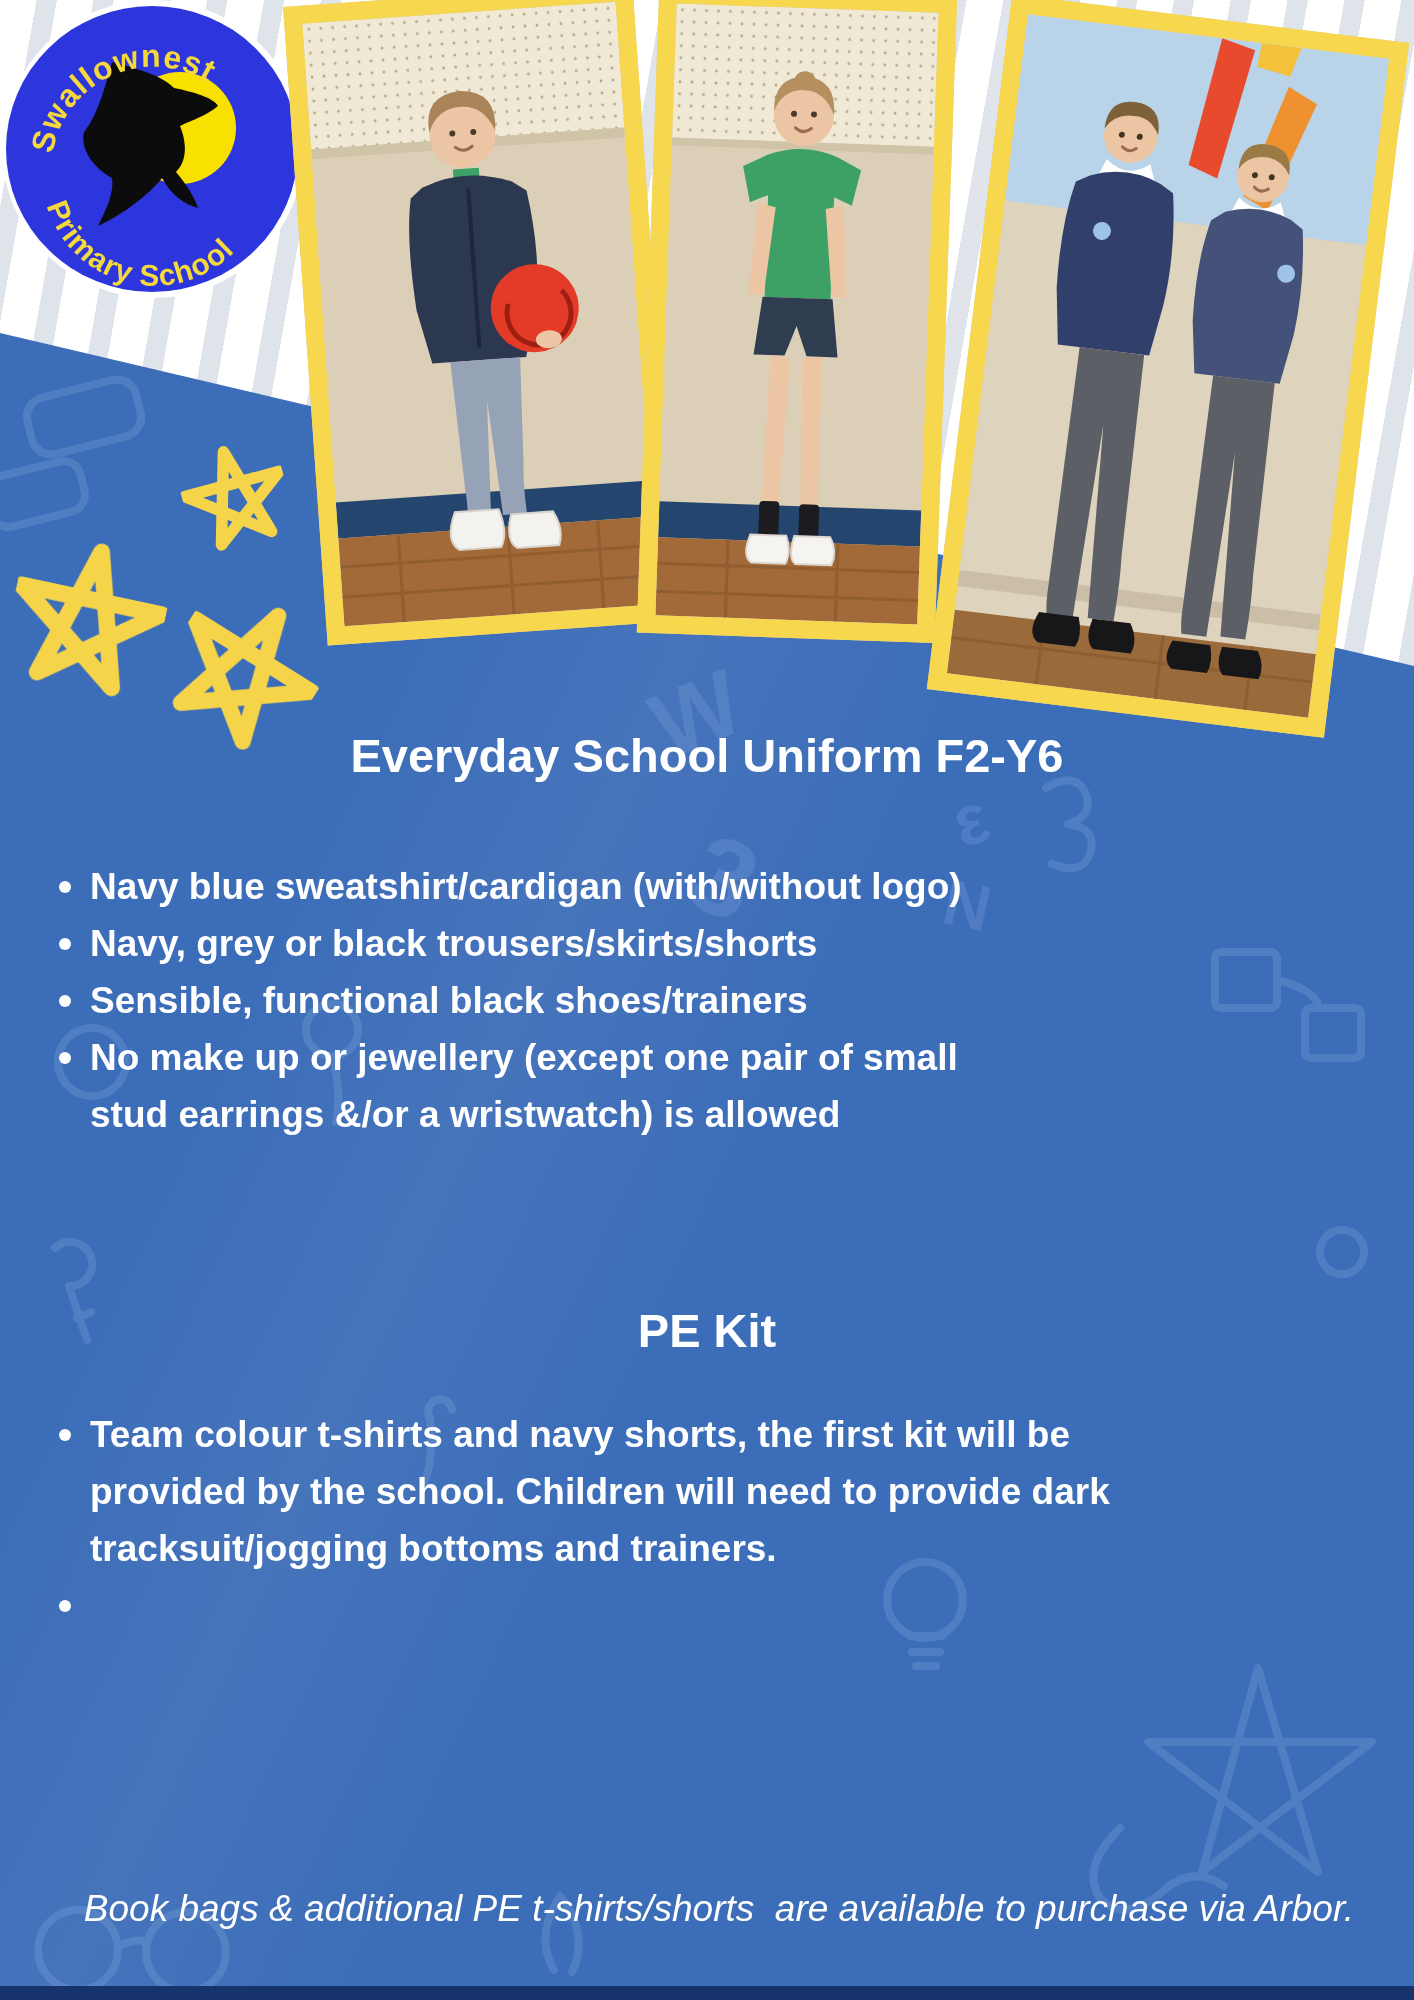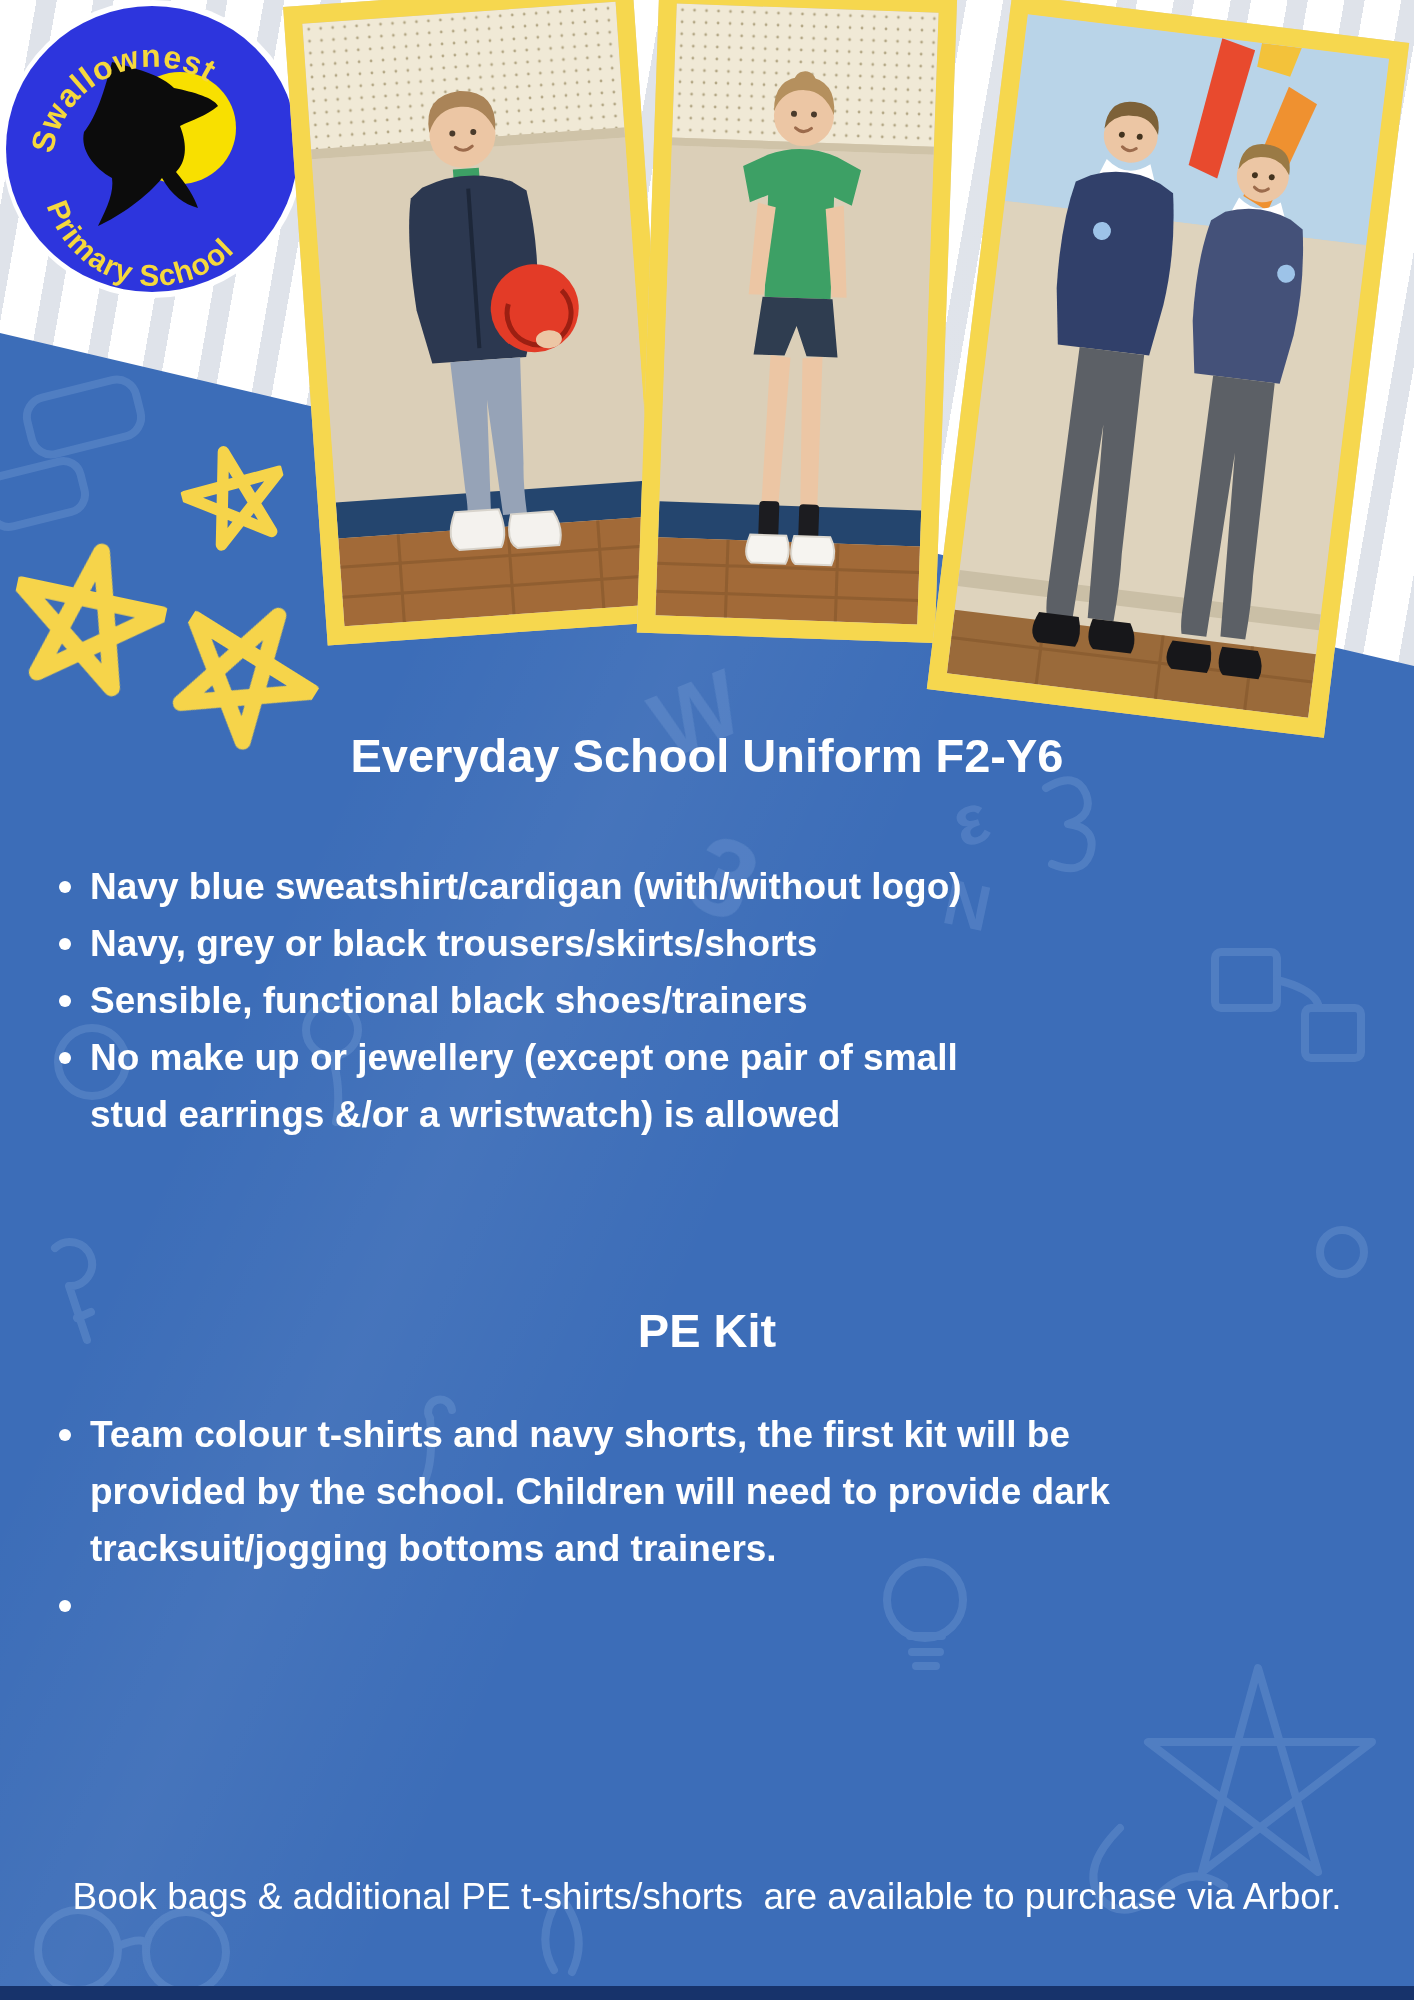--- a/index.html
+++ b/index.html
@@ -53,23 +53,23 @@
     color:var(--txt);font-size:37px;line-height:57px;z-index:6;font-weight:bold;
   }
   #uniform-list{left:40px;top:842px;width:952px;}
   #pe-list{left:40px;top:1390px;width:1078px;}
   ul.blist li{position:relative;padding-left:34px;}
   ul.blist .dot{
     position:absolute;left:3px;top:23px;width:12px;height:12px;border-radius:50%;
     background:var(--txt);
   }
   .footer-text{
-    position:absolute;left:30px;top:1868px;width:1354px;margin:0;
+    position:absolute;left:30px;top:1868px;width:1354px;margin:12px;
     text-align:center;color:var(--txt);font-size:37px;line-height:58px;
-    white-space:pre-wrap;z-index:6;
+    white-space:pre-wrap;z-index:6;font-style:italic;
   }
   .bottom-bar{position:absolute;left:0;top:1986px;width:100%;height:14px;background:var(--bar);z-index:7;}
   
   .doodles{position:absolute;inset:0;z-index:1;}
 </style>
 </head>
 <body>
 
 <svg class="doodles" viewBox="0 0 1414 2000">
   <g stroke="#86abdf" stroke-width="8" fill="none" opacity=".28" stroke-linecap="round" stroke-linejoin="round">

